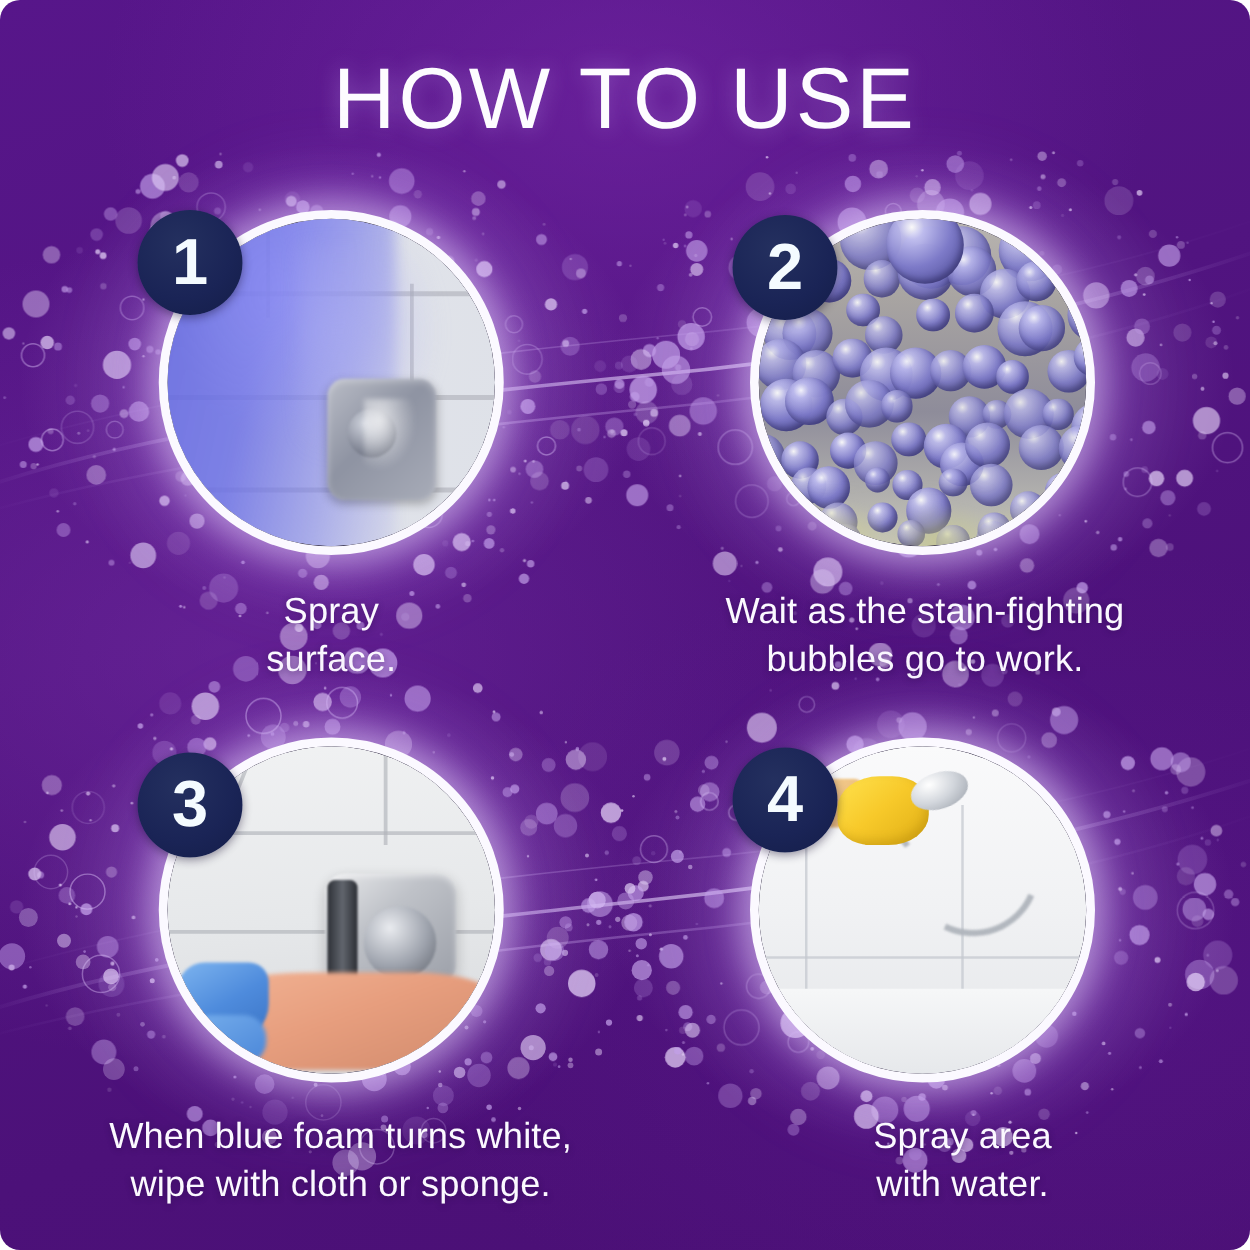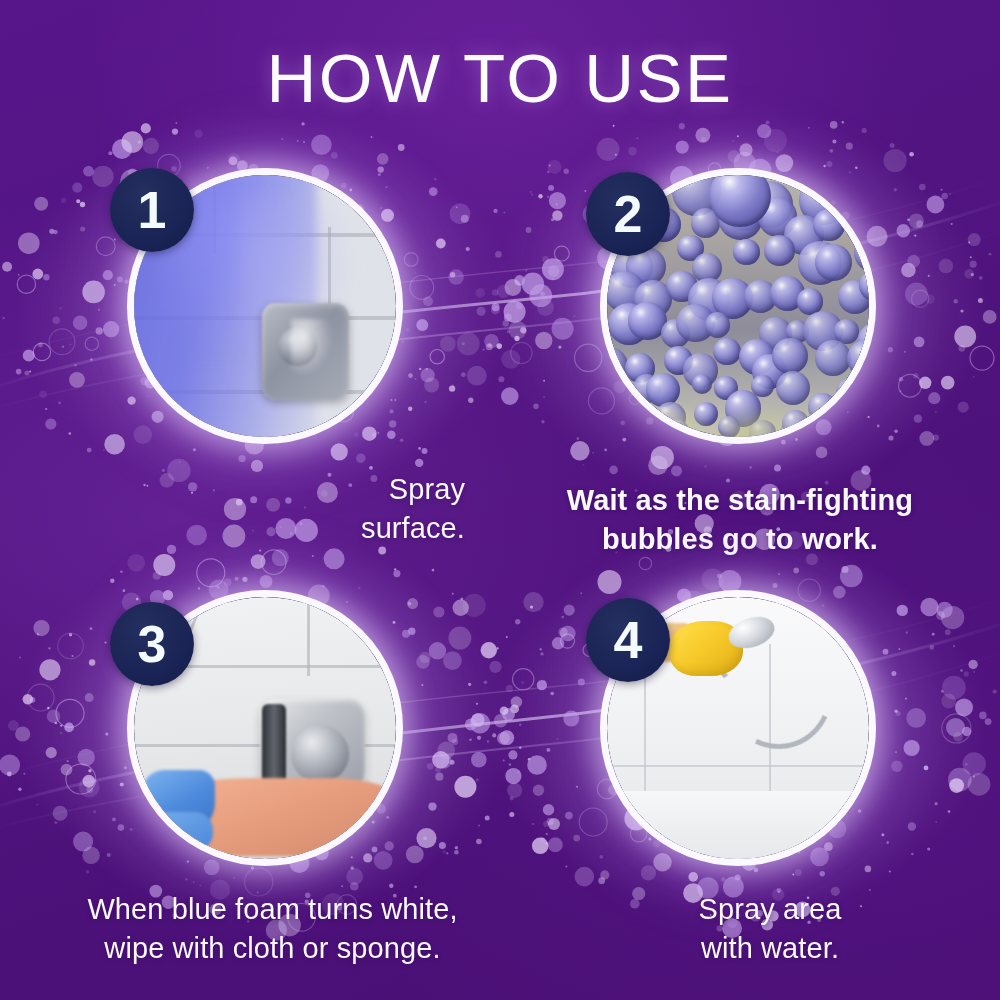--- a/index.html
+++ b/index.html
@@ -13,20 +13,21 @@
 
   #stage {
     position:relative;
     width:1000px; height:1000px;
     background:
       radial-gradient(ellipse 600px 420px at 50% 8%,  rgba(120,40,170,0.55) 0%, rgba(120,40,170,0) 70%),
       radial-gradient(ellipse 700px 460px at 18% 52%, rgba(126,52,176,0.40) 0%, rgba(126,52,176,0) 72%),
       radial-gradient(ellipse 760px 480px at 85% 78%, rgba(96,28,150,0.35) 0%, rgba(96,28,150,0) 72%),
       linear-gradient(160deg, #57168a 0%, #511480 40%, #4c1179 70%, #4a0f74 100%);
     overflow:hidden;
+    border-radius:16px;
   }
 
   
   #title {
     position:absolute;
     top:44px; left:0; width:1000px;
     text-align:center;
     color:#fdfcff;
     font-size:69px;
     font-weight:300;
@@ -1080,21 +1081,21 @@
           <div class="s1-mist"></div>
           <div class="s1-plate"></div>
           <div class="s1-knob"></div>
           <div class="s1-spray"></div>
         </div>
       </div>
     </div>
     <div class="badge" style="left:110px; top:168px;">
       <span>1</span>
     </div>
-    <div class="caption" style="left:65px; top:470px; width:400px;text-align:right;">Spray
+    <div class="caption" style="left:65px; top:470px; width:400px;">Spray
 surface.</div>
   </div>
 
   <div class="step" style="left:0;top:0;">
     <div class="circle-wrap" style="left:600px; top:168px;">
       <div class="disc">
         <div class="disc-inner">
           <div class="s2-bg"></div>
           <div class="s2-foam" id="s2foam">
               <div class="s2-b" style="left: 6.1%; top: 7.4%; width: 30.9px; height: 30.9px; opacity: 0.85;"></div>
@@ -1176,21 +1177,21 @@
               <div class="s2-b" style="left: 91.6%; top: 87.5%; width: 27.9px; height: 27.9px; opacity: 0.98;"></div>
               <div class="s2-b" style="left: 40%; top: 2%; width: 62px; height: 62px;"></div>
             </div>
           <div class="s2-grass"></div>
         </div>
       </div>
     </div>
     <div class="badge" style="left:586px; top:172px;">
       <span>2</span>
     </div>
-    <div class="caption" style="left:520px; top:481px; width:440px;font-weight:bold;">Wait as the stain-fighting
+    <div class="caption" style="left:520px; top:470px; width:440px;">Wait as the stain-fighting
 bubbles go to work.</div>
   </div>
 
   <div class="step" style="left:0;top:0;">
     <div class="circle-wrap" style="left:127px; top:590px;">
       <div class="disc">
         <div class="disc-inner">
           <div class="s3-bg"></div>
           <div class="s3-line" style="left:-10%;top:26%;width:120%;height:3px;"></div>
           <div class="s3-line" style="left:-10%;top:56%;width:120%;height:3px;"></div>

